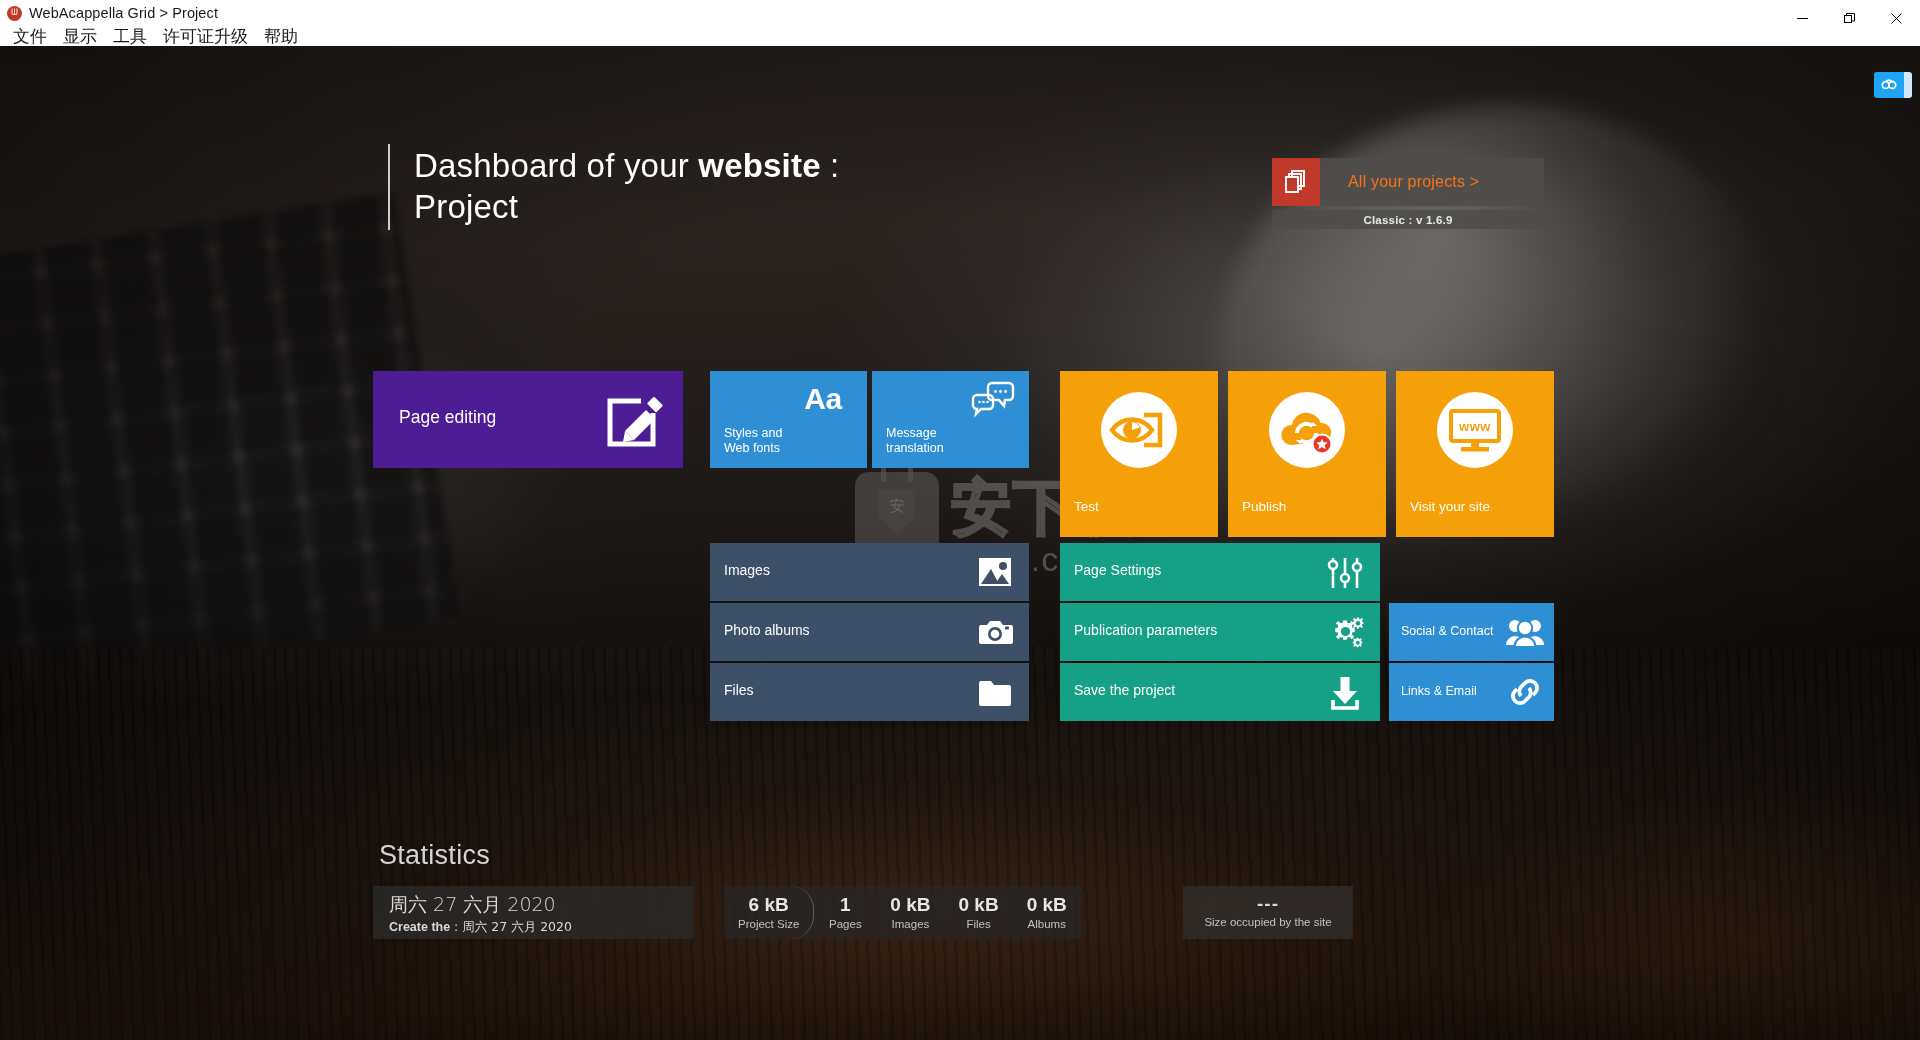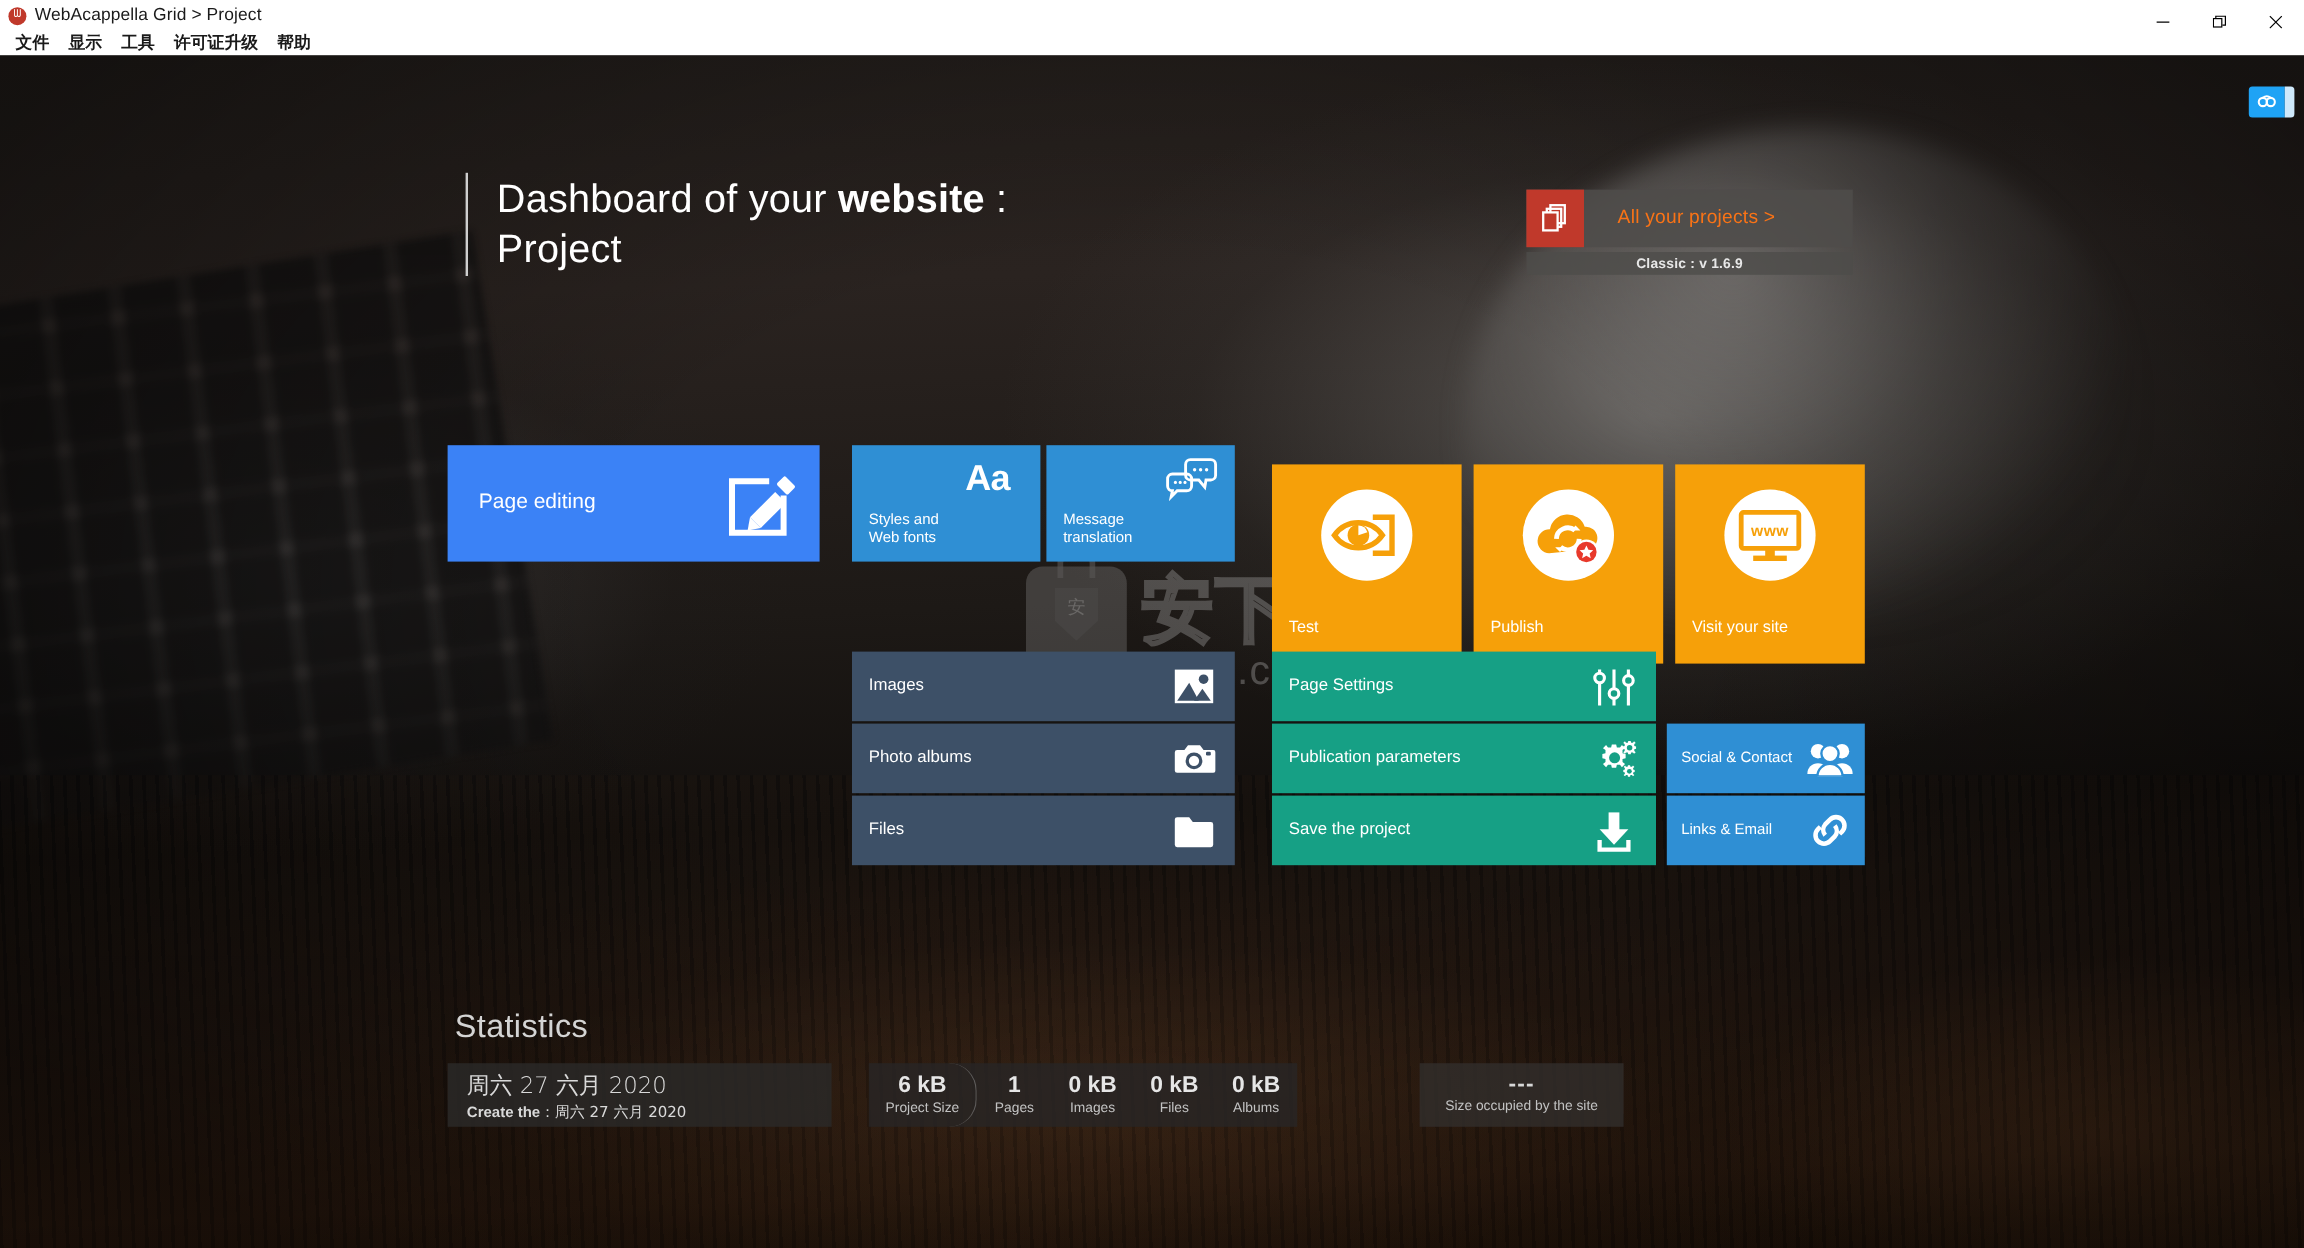--- a/index.html
+++ b/index.html
@@ -32,22 +32,22 @@
   }
   #app-title {
     font-size: 14.5px; color: #1a1a1a; white-space: nowrap;
     font-family: "Liberation Sans", sans-serif; letter-spacing: .1px;
   }
   #menubar {
     position: absolute; left: 5px; top: 26px; height: 20px;
     display: flex; align-items: center;
   }
   .menu-item {
-    font-size: 14px; color: #1a1a1a; padding: 0 8px; cursor: default;
-    font-family: "DejaVu Sans", sans-serif; white-space: nowrap; font-weight: bold;
+    font-size: 17px; color: #1a1a1a; padding: 0 8px; cursor: default;
+    font-family: "DejaVu Sans", sans-serif; white-space: nowrap;
   }
   #wincontrols {
     position: absolute; right: 0; top: 0; height: 36px; display: flex;
   }
   .winbtn {
     width: 47px; height: 36px; display: flex; align-items: center;
     justify-content: center; color: #000;
   }
   .winbtn svg { display: block; }
 
@@ -181,36 +181,36 @@
   }
   .tile .t-label {
     position: absolute; left: 0; color: #fff; font-weight: 400;
     font-family: "Liberation Sans", sans-serif; white-space: pre-line;
   }
   .tile .t-icon {
     position: absolute; display: flex; align-items: center; justify-content: center;
   }
 
   
-  #tile-page-editing { left: 373px; top: 371px; width: 310px; height: 97px; background: #3b82f6; }
+  #tile-page-editing { left: 373px; top: 371px; width: 310px; height: 97px; background: #4c1d95; }
   #tile-page-editing .t-label { left: 26px; top: 36px; font-size: 17.5px; }
   #tile-page-editing .t-icon { right: 18px; top: 18px; width: 62px; height: 62px; }
 
   
   #tile-styles { left: 710px; top: 371px; width: 157px; height: 97px; background: #2f8fd4; }
   #tile-styles .t-label { left: 14px; top: 55px; font-size: 12.5px; line-height: 15px; }
   #tile-styles .t-icon { right: 14px; top: 10px; width: 60px; height: 36px; }
   #tile-styles .aa { font-size: 30px; font-weight: 700; letter-spacing: -.5px; }
 
   #tile-translation { left: 872px; top: 371px; width: 157px; height: 97px; background: #2f8fd4; }
   #tile-translation .t-label { left: 14px; top: 55px; font-size: 12.5px; line-height: 15px; }
   #tile-translation .t-icon { right: 12px; top: 8px; width: 48px; height: 40px; }
 
   
-  .tile-orange { top: 371px; height: 166px; background: #f6a009; margin-top: 16px; }
+  .tile-orange { top: 371px; height: 166px; background: #f6a009; }
   .tile-orange .t-icon { left: 50%; transform: translateX(-50%); top: 18px; width: 82px; height: 82px; }
   .tile-orange .t-label { left: 14px; top: 128px; font-size: 13.5px; }
   #tile-test    { left: 1060px; width: 158px; }
   #tile-publish { left: 1228px; width: 158px; }
   #tile-visit   { left: 1396px; width: 158px; }
 
   
   .tile-slate { left: 710px; width: 319px; height: 58px; background: #3d5067; }
   .tile-slate .t-label { left: 14px; top: 19px; font-size: 14px; }
   .tile-slate .t-icon { right: 16px; top: 11px; width: 36px; height: 36px; }

